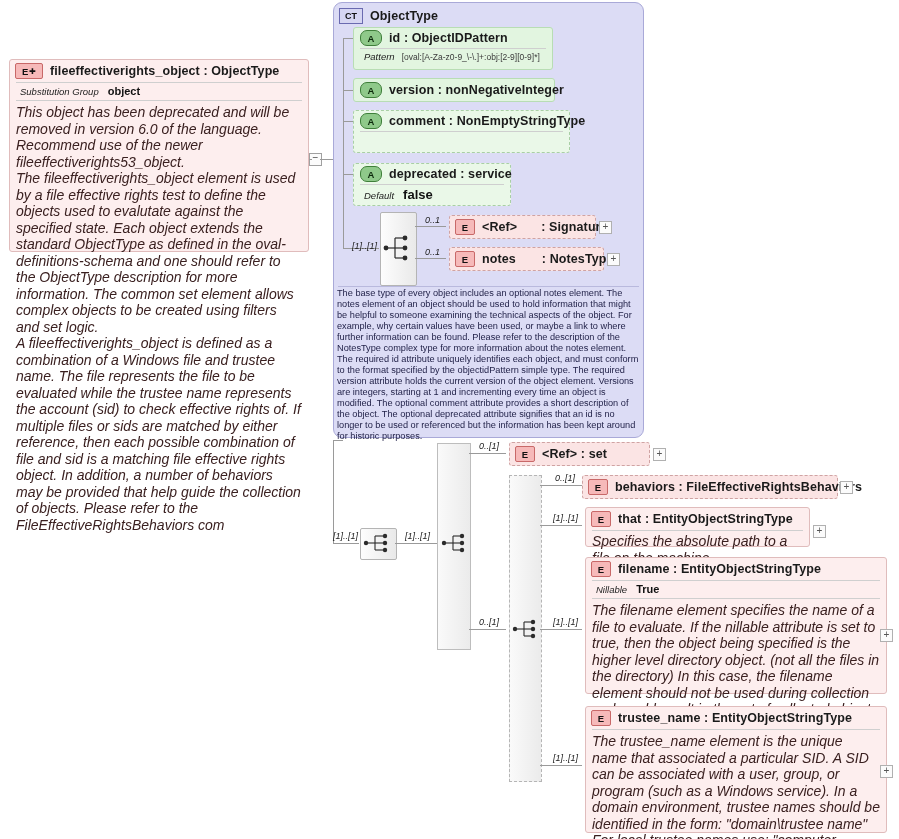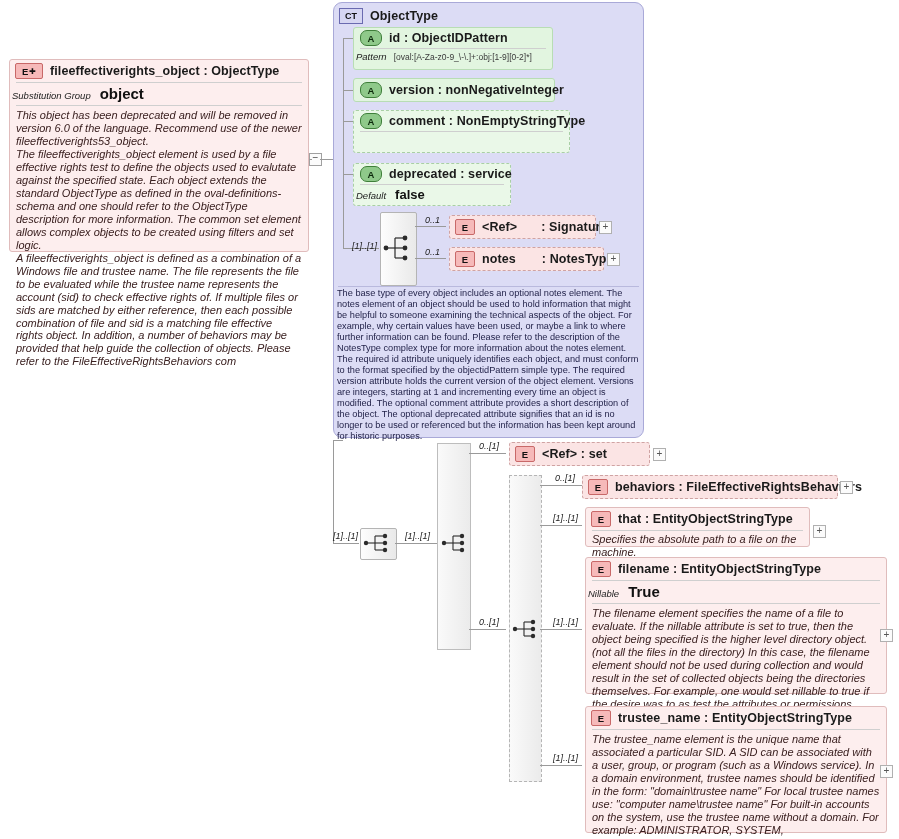--- a/index.html
+++ b/index.html
@@ -5,24 +5,24 @@
   html,body{margin:0;padding:0;background:#ffffff;}
   body{width:899px;height:839px;position:relative;overflow:hidden;
        font-family:"Liberation Sans","DejaVu Sans",sans-serif;}
   .abs{position:absolute;box-sizing:border-box;}
 
   
   .node{position:absolute;box-sizing:border-box;border-radius:3px;}
   .node .hdr{display:flex;align-items:center;padding:3px 6px 3px 5px;white-space:nowrap;}
   .node .ttl{font-size:12.5px;font-weight:bold;color:#1a1a1a;letter-spacing:.1px;}
   .node .sep{height:1px;background:#cfcfcf;margin:0 6px;}
-  .node .prop{display:flex;align-items:baseline;gap:9px;padding:2px 6px 3px 2px;font-size:9.5px;}
+  .node .prop{display:flex;align-items:baseline;gap:9px;padding:2px 6px 3px 2px;font-size:9.5px;margin-left:8px;}
   .node .prop .k{font-style:italic;color:#222;}
-  .node .prop .v{font-weight:bold;color:#111;font-size:15px;}
-  .node .desc{padding:3px 6px 4px 6px;font-size:11px;line-height:1.18;
+  .node .prop .v{font-weight:bold;color:#111;font-size:11px;}
+  .node .desc{padding:3px 6px 4px 6px;font-size:14px;line-height:1.18;
               font-style:italic;color:#222;}
 
   
   .el{background:#fbe4e4;border:1px solid #e8b9b9;}
   .el.dashed{border:1px dashed #cfa3a3;background:#fbe4e4;}
   .el.solid{border:1px solid #e0bcbc;background:#fdeeee;}
   .el .desc{color:#3a2020;}
   
   .at{background:#e2f5e0;border:1px solid #b8ddb4;}
   .at.dashed{border:1px dashed #a9cfa5;background:#eaf8e8;}
@@ -100,21 +100,21 @@
 <div class="ln hl" style="left:343px;top:248px;width:36px;"></div>
 
 <div class="node at" style="left:353px;top:27px;width:200px;height:43px;">
   <div class="hdr" style="padding:2px 6px;">
     <span class="badge b-A">A</span>
     <span class="ttl">id           : ObjectIDPattern</span>
   </div>
   <div class="sep"></div>
   <div class="prop" style="gap:7px;">
     <span class="k">Pattern</span>
-    <span class="v" style="font-weight:normal;color:#3a3a3a;font-size:8.5px;">[oval:[A-Za-z0-9_\-\.]+:obj:[1-9][0-2]*]</span>
+    <span class="v" style="font-weight:normal;color:#3a3a3a;font-size:8.5px;">[oval:[A-Za-z0-9_\-\.]+:obj:[2-9][0-9]*]</span>
   </div>
 </div>
 
 <div class="node at" style="left:353px;top:78px;width:202px;height:24px;">
   <div class="hdr" style="padding:3px 6px;">
     <span class="badge b-A">A</span>
     <span class="ttl">version   : nonNegativeInteger</span>
   </div>
 </div>
 

